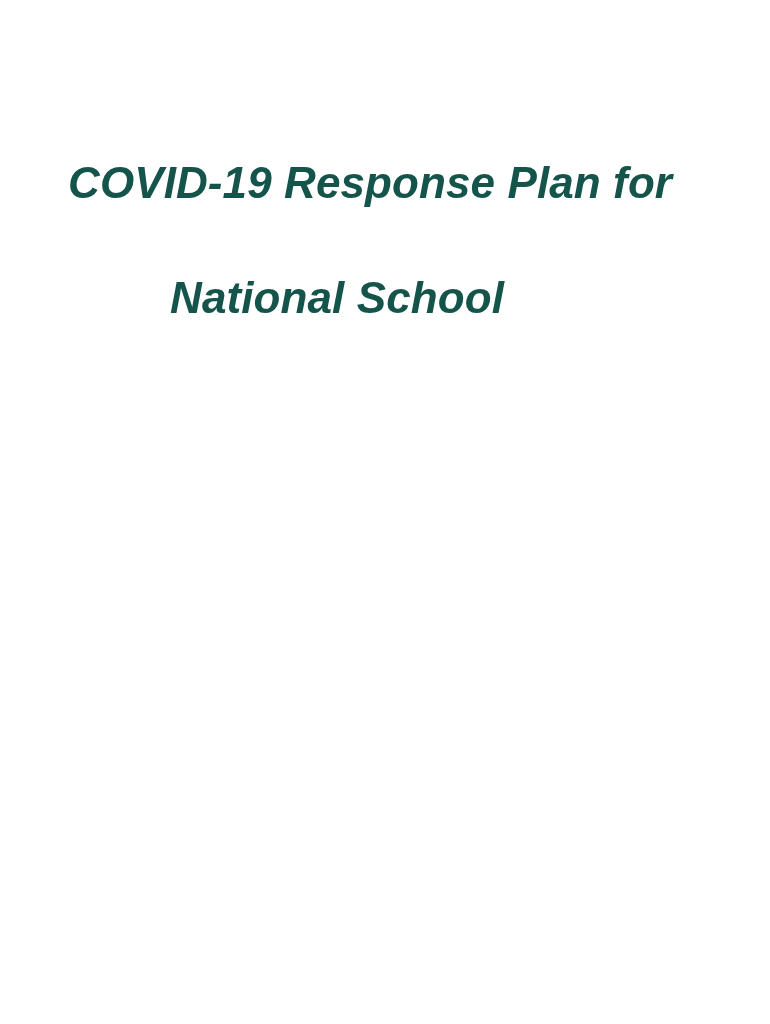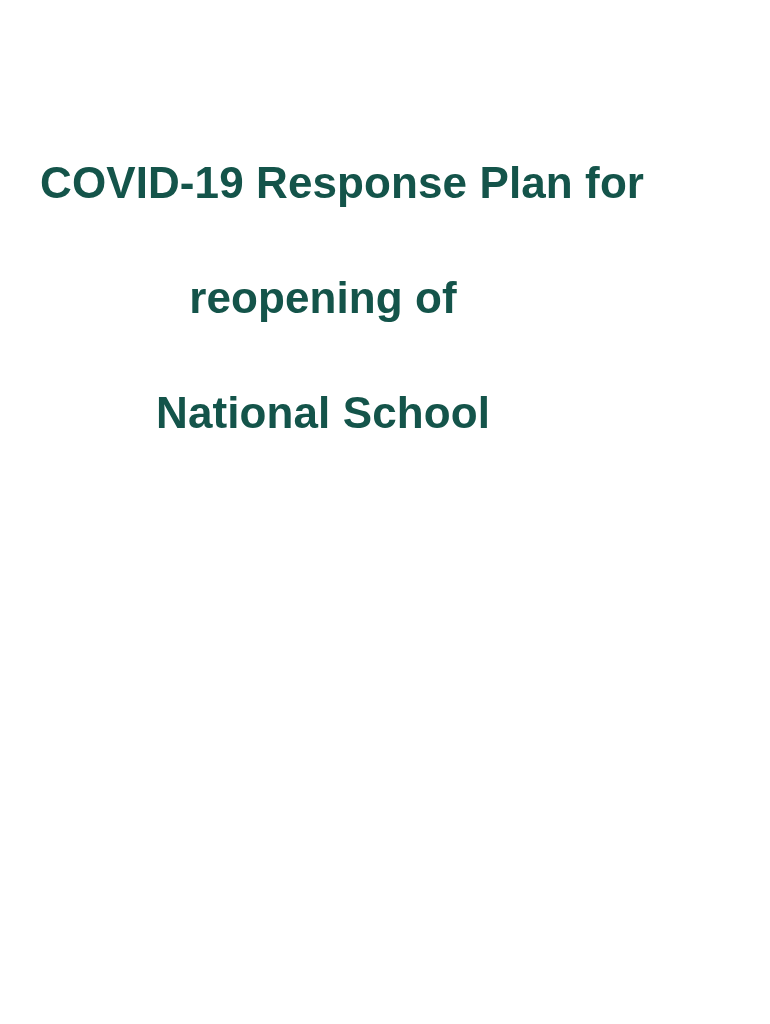--- a/index.html
+++ b/index.html
@@ -22,23 +22,24 @@
     background: #ffffff;
     box-sizing: border-box;
   }
 
   
   .doc-body {
     position: absolute;
     left: 0;
     top: 0;
     width: 640px;
-    padding-left: 40px;   
+    padding-left: 68px;   
     padding-right: 34px;
     box-sizing: border-box;
+    font-style: italic;
   }
 
   .title-block {
     margin: 0;
     padding: 0;
     list-style: none;
   }
 
   .title-line {
     display: block;
@@ -68,21 +69,20 @@
 </style>
 </head>
 <body>
 
 <div class="page">
 
   <div class="doc-body">
 
     <div class="title-block">
       <span class="title-line">COVID-19 Response Plan for</span>
-      <span class="title-line">reopening of</span>
       <span class="title-line">National School</span>
     </div>
 
   </div>
 
   <div class="page-remainder"></div>
 
 </div>
 
 </body></html>

